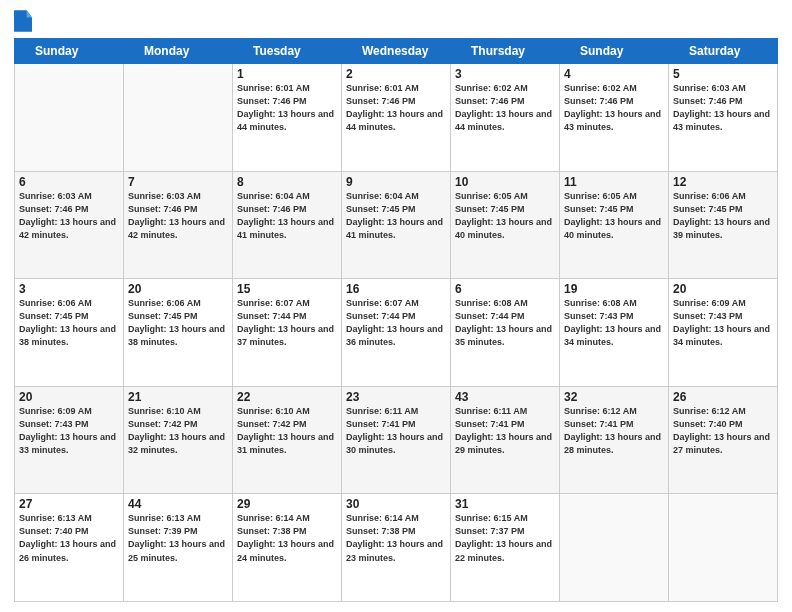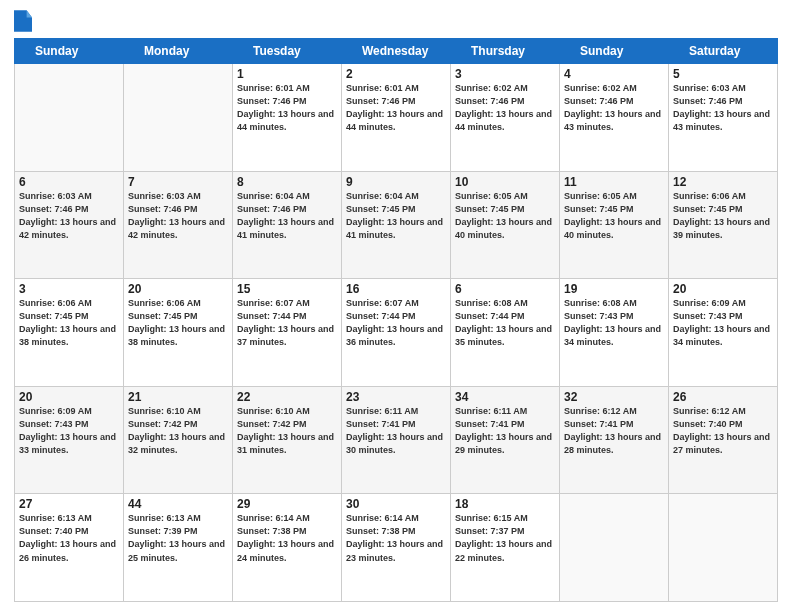--- a/index.html
+++ b/index.html
@@ -280,21 +280,21 @@
 Sunset: 7:42 PM
 Daylight: 13 hours and 31 minutes.</div>
           </td>
           <td>
             <span class="day-number">23</span>
             <div class="day-info" style="white-space: pre-line;">Sunrise: 6:11 AM
 Sunset: 7:41 PM
 Daylight: 13 hours and 30 minutes.</div>
           </td>
           <td>
-            <span class="day-number">34</span>
+            <span class="day-number">43</span>
             <div class="day-info" style="white-space: pre-line;">Sunrise: 6:11 AM
 Sunset: 7:41 PM
 Daylight: 13 hours and 29 minutes.</div>
           </td>
           <td>
             <span class="day-number">32</span>
             <div class="day-info" style="white-space: pre-line;">Sunrise: 6:12 AM
 Sunset: 7:41 PM
 Daylight: 13 hours and 28 minutes.</div>
           </td>
@@ -324,21 +324,21 @@
 Sunset: 7:38 PM
 Daylight: 13 hours and 24 minutes.</div>
           </td>
           <td>
             <span class="day-number">30</span>
             <div class="day-info" style="white-space: pre-line;">Sunrise: 6:14 AM
 Sunset: 7:38 PM
 Daylight: 13 hours and 23 minutes.</div>
           </td>
           <td>
-            <span class="day-number">18</span>
+            <span class="day-number">31</span>
             <div class="day-info" style="white-space: pre-line;">Sunrise: 6:15 AM
 Sunset: 7:37 PM
 Daylight: 13 hours and 22 minutes.</div>
           </td>
           <td class="empty-cell"></td>
           <td class="empty-cell"></td>
         </tr>
       </tbody>
   </table>
 </div>

